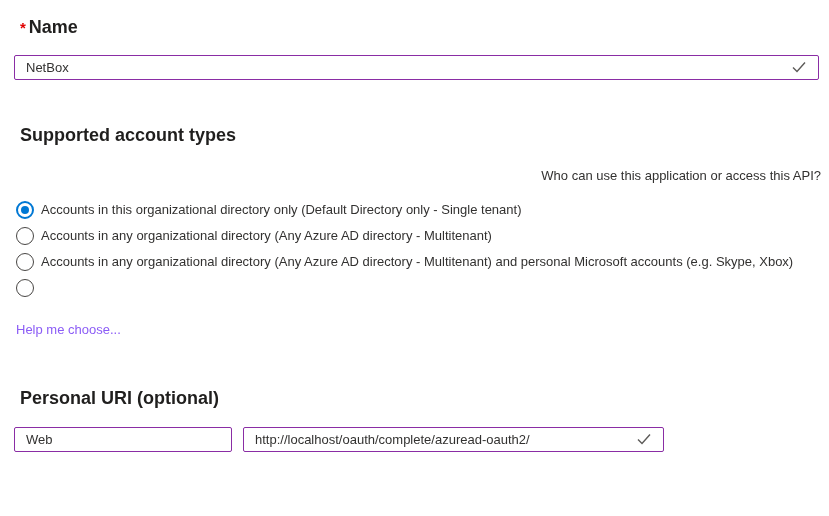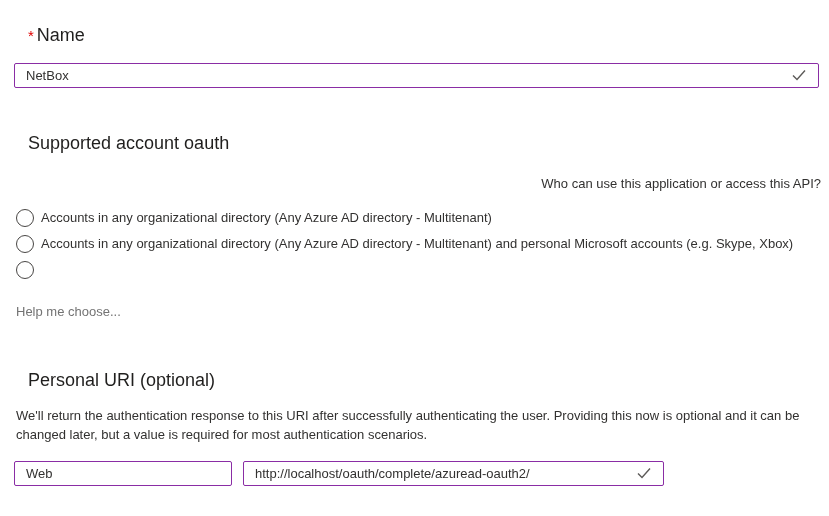--- a/index.html
+++ b/index.html
@@ -8,23 +8,23 @@
     width: 829px; height: 516px;
     background: #ffffff;
     font-family: "Liberation Sans", sans-serif;
     color: #323130;
     overflow: hidden;
   }
   .page { padding: 11px 8px 0 16px; width: 829px; }
 
   .section-title {
     font-size: 18px;
-    font-weight: 400;
+    font-weight: 700;
     color: #201f1e;
-    margin: 12px;
+    margin: 4px;
     line-height: 24px;
   }
   .required-marker {
     color: #e00000;
     font-size: 15px;
     margin-right: 3px;
   }
   .desc {
     font-size: 13px;
     line-height: 19px;
@@ -86,21 +86,21 @@
   }
   .radio-inner { width: 8px; height: 8px; border-radius: 50%; background: transparent; }
   .radio-row.selected .radio-outer { border: 2px solid #0078d4; }
   .radio-row.selected .radio-inner { background: #0078d4; }
   .radio-label { font-size: 13px; line-height: 18px; white-space: nowrap; }
 
   .help-link {
     display: inline-block;
     margin-top: 21px;
     font-size: 13px;
-    color: #737373;
+    color: #8b5cf6;
     text-decoration: none;
     cursor: pointer;
   }
 
   .section-3 { margin-top: 48px; }
   .redirect-desc {
     font-size: 13px;
     line-height: 19px;
     margin: 14px 0 0 0;
     max-width: 796px;
@@ -139,25 +139,31 @@
 
 
   <div class="text-field">
     <input class="field-input" type="text" value="NetBox" style="">
     <svg class="check-icon" viewBox="0 0 14 12">
       <polyline points="1,6.5 5,10.5 13,1.5" fill="none" stroke="#5c5a58" stroke-width="1.4"></polyline>
     </svg>
   </div>
 
   
-  <h2 class="section-title section-2">Supported account oauth</h2>
+  <h2 class="section-title section-2">Supported account types</h2>
 
   <p class="question">Who can use this application or access this API?</p>
 
   <div class="radio-group">
+    <div class="radio-row selected">
+      <span class="radio-outer">
+          <span class="radio-inner"></span>
+        </span>
+      <span class="radio-label">Accounts in this organizational directory only (Default Directory only - Single tenant)</span>
+    </div>
     <div class="radio-row">
       <span class="radio-outer">
           <span class="radio-inner"></span>
         </span>
       <span class="radio-label">Accounts in any organizational directory (Any Azure AD directory - Multitenant)</span>
     </div>
     <div class="radio-row">
       <span class="radio-outer">
           <span class="radio-inner"></span>
         </span>
@@ -168,21 +174,20 @@
           <span class="radio-inner"></span>
         </span>
     </div>
   </div>
 
   <a class="help-link" href="#">Help me choose...</a>
 
   
   <h2 class="section-title section-3">Personal URI (optional)</h2>
 
-  <p class="redirect-desc">We'll return the authentication response to this URI after successfully authenticating the user. Providing this now is optional and it can be changed later, but a value is required for most authentication scenarios.</p>
 
   <div class="controls-row">
     <div class="dropdown">
       <span>Web</span>
 
     </div>
     <div class="uri-field">
       <input class="field-input" type="text" value="http://localhost/oauth/complete/azuread-oauth2/" style="">
       <svg class="check-icon" viewBox="0 0 14 12">
         <polyline points="1,6.5 5,10.5 13,1.5" fill="none" stroke="#5c5a58" stroke-width="1.4"></polyline>

